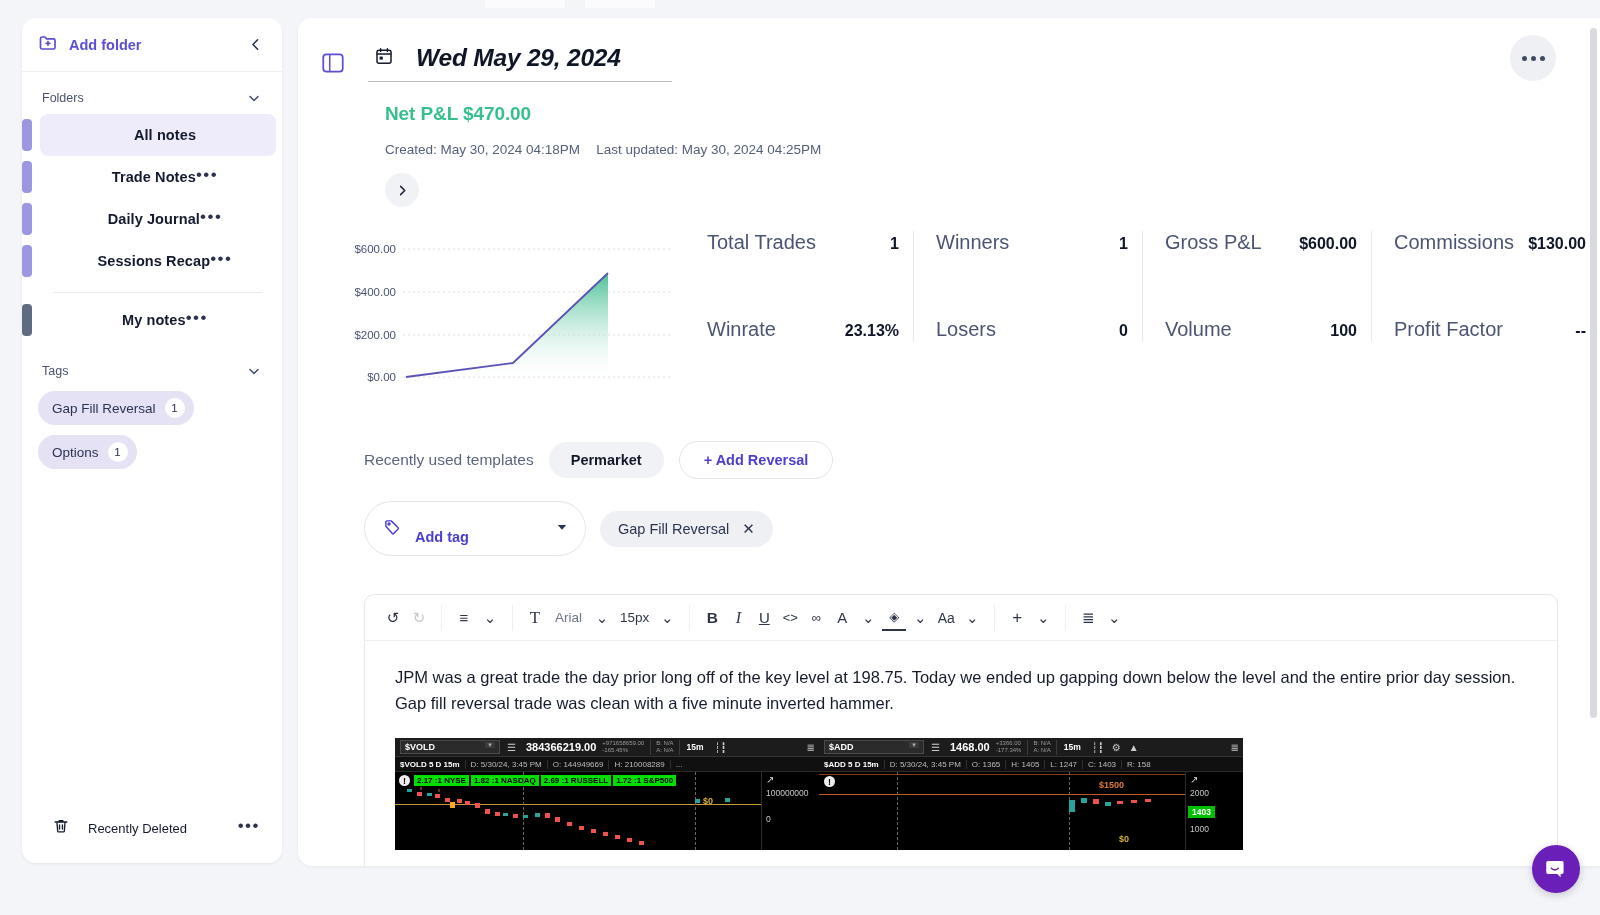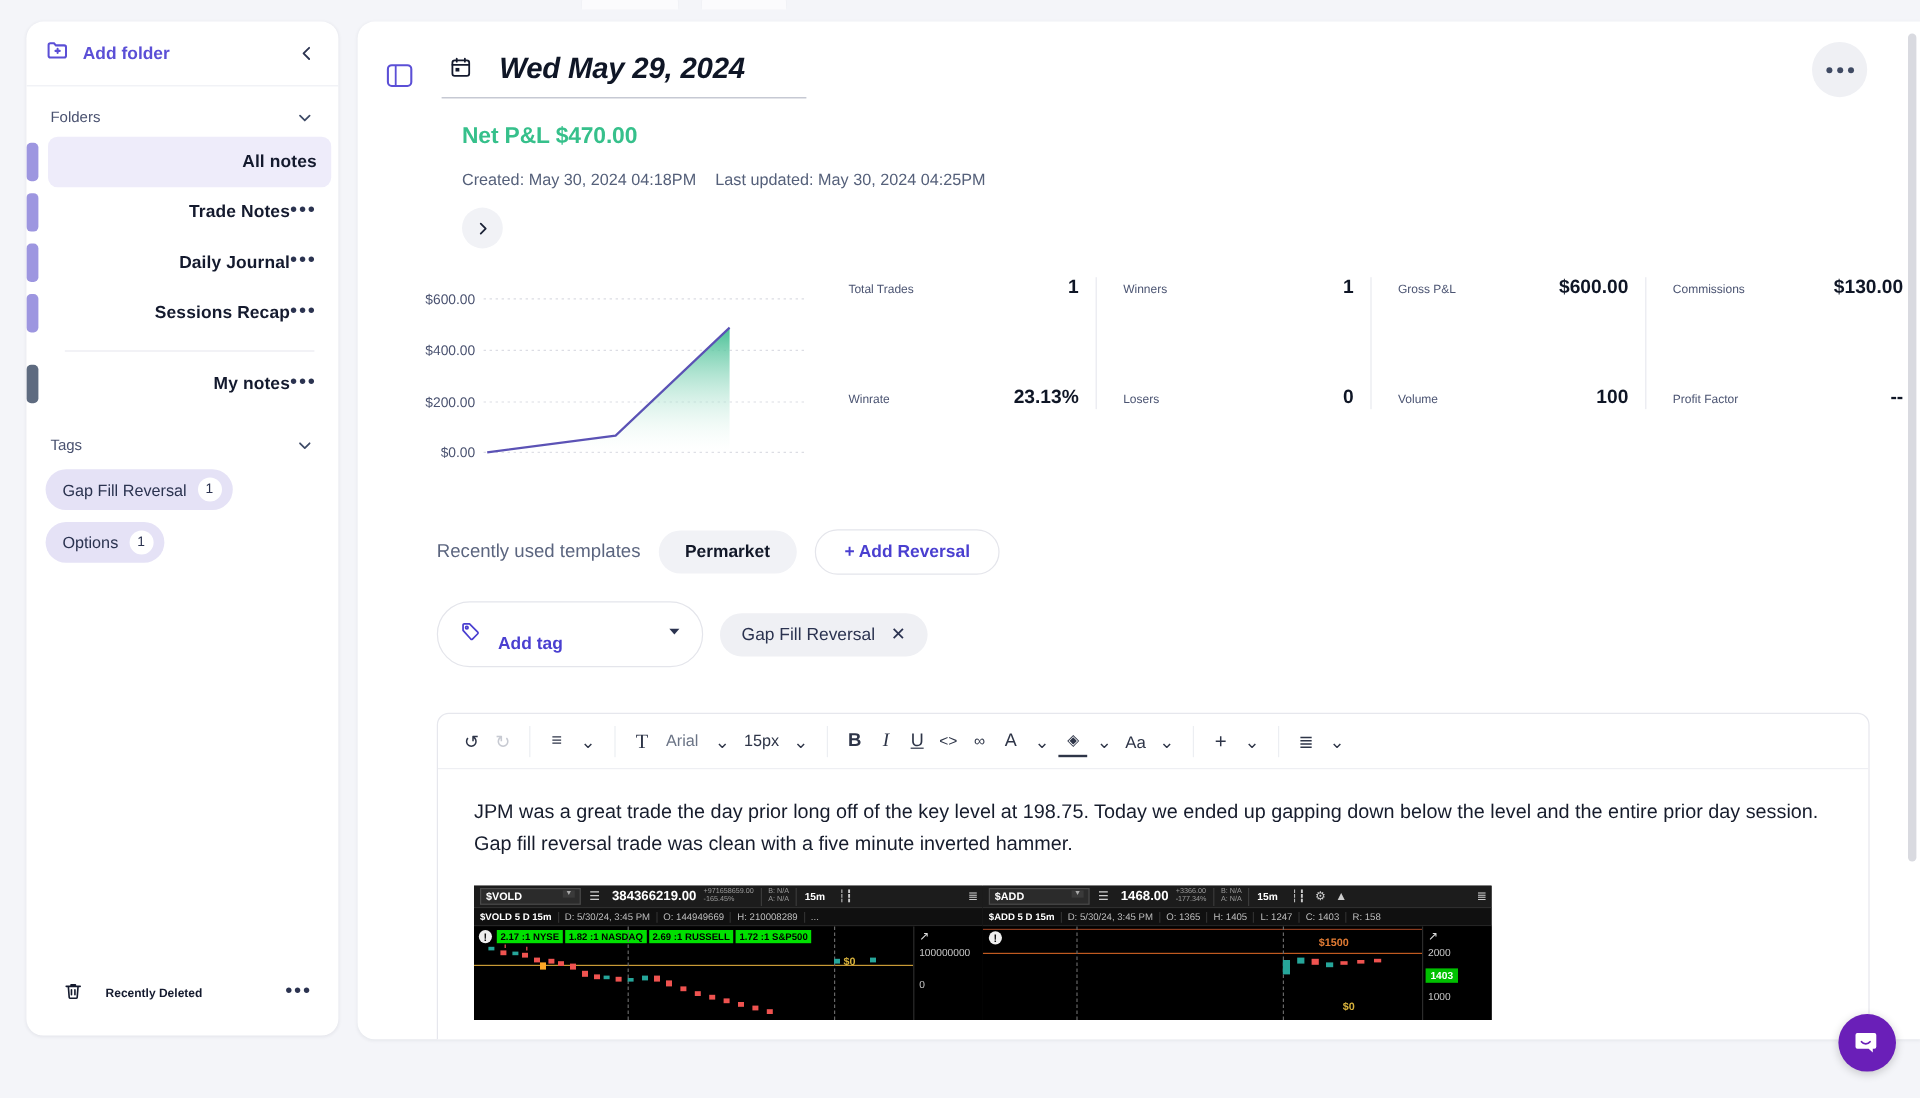--- a/index.html
+++ b/index.html
@@ -37,21 +37,21 @@
   .sb-section {
     display:flex; align-items:center; justify-content:space-between;
     padding: 18px 20px 8px 20px;
   }
   .sb-section-title { font-size:12.5px; color:#4a5270; font-weight:400; }
   .chev { color:#3d4a66; display:flex; }
 
   .folder-list { padding: 0 0 0 0; }
   .folder-row {
     position: relative; height: 42px;
-    display:flex; align-items:center; justify-content:flex-end;
+    display:flex; align-items:center; justify-content:center;
     margin: 0 6px 0 18px; padding: 0 12px 0 26px;
     border-radius: 8px; cursor: pointer;
   }
   .folder-row .bar {
     position:absolute; left:-18px; top:5px; width:10px; height:32px;
     background:#9d96e0; border-radius:4px;
   }
   .folder-row .bar.grey { background:#5e6b80; }
   .folder-row.active { background:#eeecfa; }
   .folder-name { font-size:14.5px; color:#141a2e; font-weight:700; letter-spacing:.1px;}
@@ -70,21 +70,21 @@
     display:flex; align-items:center; justify-content:center;
     font-size:11.5px; color:#2b3350; padding: 0 6px;
   }
 
   .recently-deleted {
     position:absolute; bottom:18px; left:0; right:0;
     display:flex; align-items:center; justify-content:space-between;
     padding: 0 22px 0 30px; height: 34px; cursor:pointer;
   }
   .rd-left { display:flex; align-items:center; gap:18px; }
-  .rd-label { font-size:10px; color:#141a2e; font-weight:700; }
+  .rd-label { font-size:13px; color:#141a2e; font-weight:400; }
 
   
   .main {
     position:absolute; left:298px; top:18px; right:0; height:848px;
     background:#ffffff; border-radius:14px 0 0 14px;
     box-shadow: 0 1px 3px rgba(22,27,52,.06);
     overflow:hidden;
   }
 
   .main-topbar { position:relative; padding: 26px 0 0 22px; }
@@ -119,21 +119,21 @@
   .chart-wrap { width: 355px; height: 160px; position:relative; }
   .stats {
     flex:1; display:flex; align-items:stretch; padding: 6px 0 0 12px; max-width:1120px;
   }
   .stat-col {
     flex:1; padding: 0 14px 0 22px; display:flex; flex-direction:column;
     justify-content:space-between; border-right:1px solid #e8e9ef; height:110px;
   }
   .stat-col:last-child { border-right:none; }
   .stat-item { display:flex; align-items:baseline; justify-content:space-between; gap:14px; }
-  .stat-label { font-size:10px; color:#4b5472; }
+  .stat-label { font-size:20px; color:#4b5472; }
   .stat-value { font-size:16px; font-weight:700; color:#0f1626; }
 
   
   .templates-row { display:flex; align-items:center; gap:15px; margin: 56px 0 0 66px; }
   .templates-label { font-size:15.5px; color:#5b657f; }
   .pill-grey {
     background:#f1f2f6; border-radius:999px; padding:10px 22px;
     font-size:14.5px; color:#121828; font-weight:700; cursor:pointer;
   }
   .pill-outline {
@@ -186,21 +186,21 @@
   .tv {
     background:#000; font-family:"Liberation Sans", sans-serif;
     width:424px; height:112px; position:relative; overflow:hidden;
   }
   .tv-head {
     display:flex; align-items:center; height:19px; background:#1c1c1c;
     border-bottom:1px solid #333; font-size:8px; color:#d8d8d8;
   }
   .tv-sym {
     background:#2b2b2b; border:1px solid #4a4a4a; margin:0 3px 0 5px;
-    padding:1px 4px; width:84px; display:flex; align-items:flex-start; justify-content:space-between;
+    padding:1px 4px; width:100px; display:flex; align-items:flex-start; justify-content:space-between;
     font-weight:700; font-size:9px; color:#fff;
   }
   .tv-caret { font-size:6px; color:#aaa; background:#3a3a3a; padding:0 2px; }
   .tv-icn { color:#ccc; font-size:10px; padding: 0 4px; }
   .tv-price { font-size:11px; color:#fff; font-weight:700; padding: 0 6px; }
   .tv-chg { font-size:6px; line-height:1.25; color:#9a9a9a; padding-right:6px; border-right:1px solid #3a3a3a;}
   .tv-ba  { font-size:6px; line-height:1.25; color:#9a9a9a; padding:0 5px; border-right:1px solid #3a3a3a;}
   .tv-tf { font-size:8.5px; font-weight:700; color:#fff; padding: 0 7px; }
   .tv-right-icons { margin-left:auto; display:flex; align-items:center; gap:7px; padding-right:4px; color:#ccc; font-size:10px;}
 

